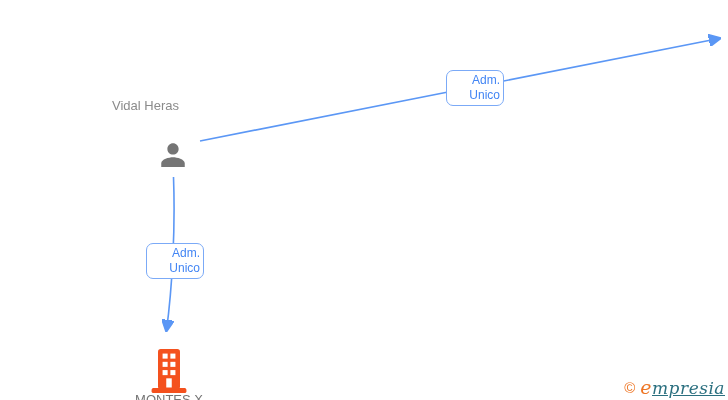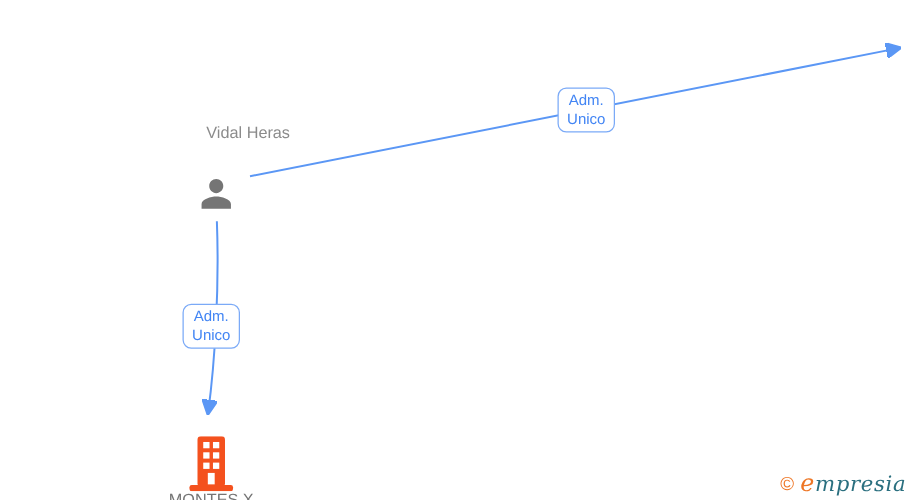--- a/index.html
+++ b/index.html
@@ -16,49 +16,49 @@
   html,body{margin:0;padding:0;}
   body{
     width:728px;height:400px;overflow:hidden;background:#ffffff;
     font-family:"Liberation Sans", sans-serif;position:relative;
   }
   .canvas{position:absolute;inset:0;}
   svg.edges{position:absolute;left:0;top:0;width:728px;height:400px;}
   svg.edges path{stroke:var(--edge-blue);stroke-width:1.6;fill:none;}
   svg.edges .arrowhead{fill:var(--edge-blue);}
   .edge-label{
-    position:absolute;box-sizing:border-box;width:46px;
+    position:absolute;box-sizing:border-box;width:58px;
     background:#ffffff;border:1.5px solid var(--label-border);
     border-radius:7px;color:var(--label-blue);
-    font-size:12px;line-height:15px;text-align:center;
+    font-size:12px;line-height:15px;text-align:right;
     padding:2px 3px;
   }
   .edge-label.a{left:446px;top:70px;}
   .edge-label.b{left:146px;top:243px;}
   .person-name{
     position:absolute;left:112px;top:98px;width:120px;
-    text-align:right;color:var(--name-gray);
+    text-align:left;color:var(--name-gray);
     font-size:13px;line-height:15px;
   }
   .person-icon{position:absolute;left:158px;top:139px;width:30px;height:32px;color:var(--person-gray);}
   .building-icon{position:absolute;left:150px;top:349px;width:38px;height:44px;color:var(--building-orange);}
   .company-name{
     position:absolute;left:109px;top:392px;width:120px;
     text-align:center;color:var(--company-gray);
     font-size:13px;line-height:15px;
   }
   .logo{
     position:absolute;right:3px;bottom:1px;height:24px;
     display:flex;align-items:center;gap:5px;
     font-family:"DejaVu Serif", serif;
   }
   .logo .copy{color:var(--logo-orange);font-size:15px;font-family:"Liberation Sans",sans-serif;}
   .logo .brand{font-style:italic;font-size:17px;letter-spacing:.5px;}
   .logo .brand .first{color:var(--logo-orange);font-size:19px;}
-  .logo .brand .rest{color:var(--logo-teal);}
+  .logo .brand .rest{color:var(--logo-teal);text-decoration:underline;}
 </style>
 </head>
 <body>
 
 <div class="canvas">
 
   <svg class="edges" viewBox="0 0 728 400">
     <defs>
       <marker id="arrow" viewBox="0 0 10 10" refX="8.5" refY="5" markerWidth="7.5" markerHeight="7.5" orient="auto-start-reverse">
         <path class="arrowhead" d="M0 0 L10 5 L0 10 z" stroke="none"></path>

